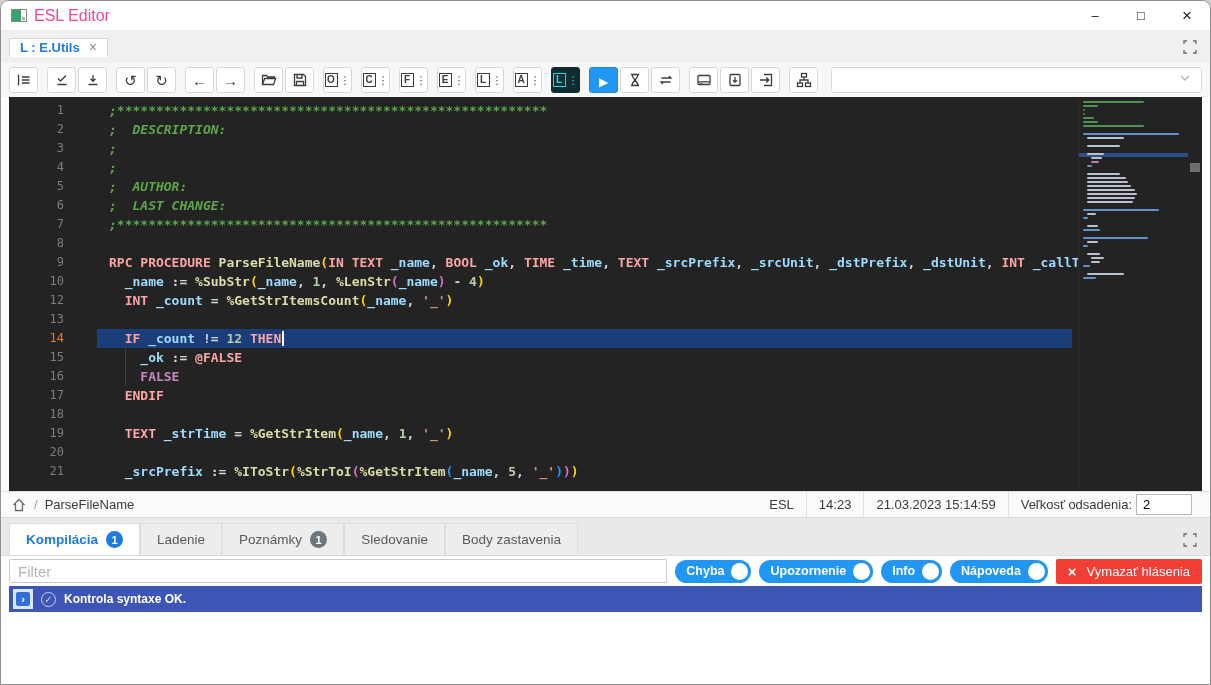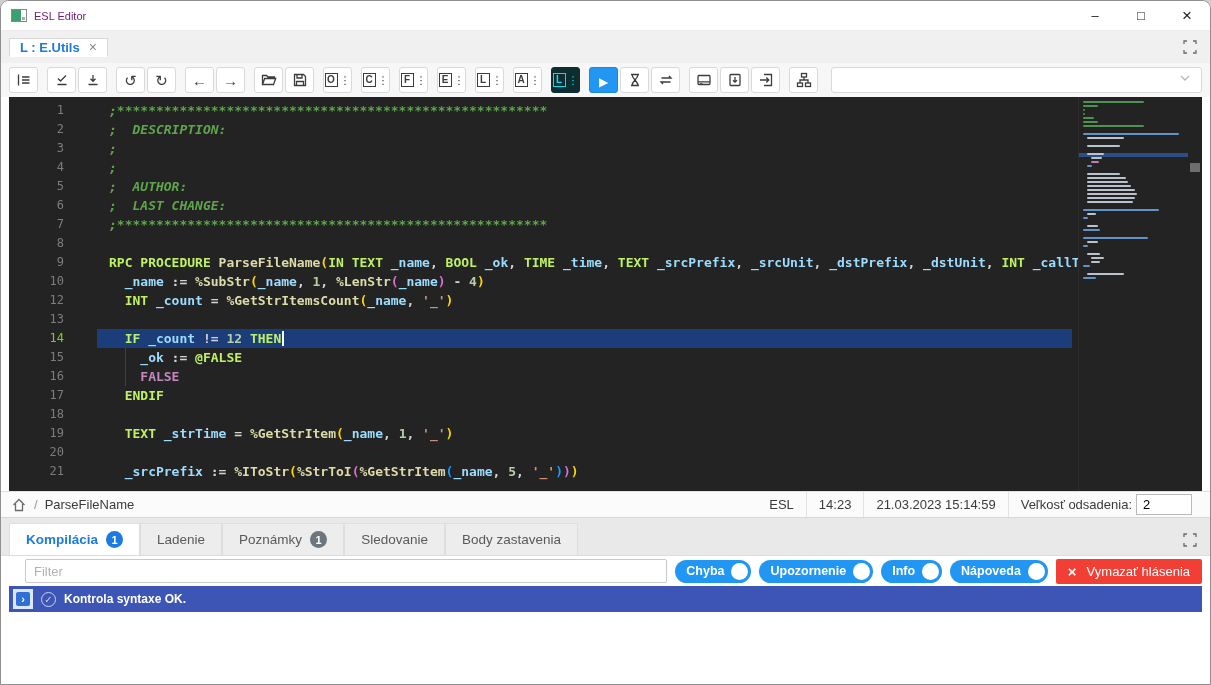--- a/index.html
+++ b/index.html
@@ -9,21 +9,21 @@
     width: 1211px; height: 685px; background:#fff;
     border:1px solid #8f8f8f; border-radius:9px 9px 0 0; overflow:hidden;
     display:flex; flex-direction:column; position:relative;
   }
   
   .titlebar { height:30px; display:flex; align-items:center; padding-left:10px;
     background:#fff; border-bottom:1px solid #ececec; flex:0 0 auto; }
   .app-icon { width:16px; height:13px; border:1px solid #7d8f85; background:#fff; position:relative; margin-right:7px; }
   .app-icon .g { position:absolute; left:0; top:0; bottom:0; width:9px; background:#3f9d72; }
   .app-icon .m { position:absolute; right:1px; bottom:1px; width:3px; height:3px; background:#9fb3a8; }
-  .title-text { font-size:11px; color:#701a75; }
+  .title-text { font-size:16px; color:#ec4899; }
   .win-controls { margin-left:auto; display:flex; height:100%; }
   .win-btn { width:46px; height:100%; display:flex; align-items:center; justify-content:center;
     font-size:13px; color:#222; cursor:default; }
   .win-btn.close { font-size:17px; }
   
   .tabstrip { height:32px; background:#f0f0f0; display:flex; align-items:center;
     padding:0 12px 0 8px; flex:0 0 auto; }
   .doc-tab { background:#fff; border:1px solid #d7d7d7; border-bottom-color:#fff;
     height:19px; display:flex; align-items:center; padding:0 10px; gap:9px; }
   .doc-tab-label { color:#1c7ae0; font-size:13px; font-weight:700; }
@@ -46,27 +46,27 @@
   .cyan .lb-letter { border-color:#00e0f0; color:#00e0f0; }
   .cyan .lb-dots { color:#00e0f0; }
   .combo { flex:1; height:26px; background:#fff; border:1px solid #d9d9d9; border-radius:3px;
     margin-left:4px; display:flex; align-items:center; justify-content:flex-end; padding-right:8px; color:#b5b5b5; }
   
   .editor { margin:0 8px; height:394px; background:#232323; position:relative; overflow:hidden; flex:0 0 auto; }
   .ed-lines { padding-top:4px; }
   .ed-row { display:flex; height:19px; padding-right:130px; }
   .ed-num { width:88px; flex:0 0 auto; text-align:right; padding-right:33px;
     font-family:"DejaVu Sans Mono", monospace; font-size:12px; color:#7d7d7d; line-height:19px; }
-  .ed-row.current .ed-num { color:#84cc16; }
+  .ed-row.current .ed-num { color:#f97316; }
   .ed-code { flex:1; position:relative; font-family:"DejaVu Sans Mono", monospace; font-size:13px;
     font-weight:bold; line-height:19px; white-space:pre; padding-left:12px; }
   .ed-row.current .ed-code { background:#1b3d7a; }
   .ed-guide { position:absolute; left:28px; top:0; bottom:0; width:1px; background:#3f3f3f; }
   .ed-cursor { display:inline-block; width:1.5px; height:15px; background:#fff; vertical-align:-3px; margin-left:1px; }
-  .t-cmt{color:#5ea54c;font-style:italic} .t-kw{color:#bef264} .t-var{color:#9cdcfe}
+  .t-cmt{color:#5ea54c;font-style:italic} .t-kw{color:#fca5a5} .t-var{color:#9cdcfe}
   .t-fn{color:#dcdcaa} .t-fnb{color:#dcdcaa;font-weight:bold} .t-num{color:#b5cea8}
   .t-str{color:#ce9178} .t-op{color:#d4d4d4} .t-ret{color:#c586c0}
   .t-b1{color:#ffd700} .t-b2{color:#da70d6} .t-b3{color:#179fff}
   .minimap { position:absolute; top:0; right:14px; width:110px; bottom:0; background:#232323;
     border-left:1px solid #2d2d2d; padding-top:4px; }
   .mm-row { height:4px; position:relative; }
   .mm-row.mm-hl { background:#2c4d85; }
   .mm-bar { height:2px; border-radius:1px; }
   .mm-g{background:#4f9150} .mm-w{background:#b9c2cc} .mm-b{background:#5f93c9} .mm-p{background:#bb7fb5}
   .ed-scroll { position:absolute; top:0; right:0; width:14px; bottom:0; background:#232323; }
@@ -87,21 +87,21 @@
   .p-tab { height:32px; display:flex; align-items:center; gap:8px; padding:0 16px; font-size:13.5px;
     color:#5a5a5a; background:#ededed; border:1px solid #dedede; border-bottom:none; }
   .p-tab.active { background:#fff; color:#1c7ae0; font-weight:700; }
   .badge { width:17px; height:17px; border-radius:50%; color:#fff; font-size:11px; font-weight:700;
     display:flex; align-items:center; justify-content:center; }
   .badge.blue { background:#1c7ae0; } .badge.grey { background:#6d757d; }
   .panel-tabs .strip-spacer { align-self:center; }
   .panel-tabs .expand-btn { align-self:center; }
   .filter-row { height:30px; background:#fff; display:flex; align-items:center; padding:0 8px; gap:8px; flex:0 0 auto; }
   .filter-input { flex:1; height:24px; border:1px solid #c9c9c9; border-radius:2px; padding:0 8px;
-    font-size:13px; color:#444; font-family:"Liberation Sans", sans-serif;margin-left:16px; }
+    font-size:15px; color:#444; font-family:"Liberation Sans", sans-serif; }
   .filter-input::placeholder { color:#b3b3b3; }
   .toggle { height:23px; background:#2196f3; border-radius:12px; display:flex; align-items:center;
     color:#fff; font-size:12.5px; font-weight:700; padding:0 3px 0 11px; gap:7px; flex:0 0 auto; }
   .knob { width:17px; height:17px; border-radius:50%; background:#fff; }
   .clear-btn { height:25px; background:#f23f36; color:#fff; display:flex; align-items:center;
     padding:0 12px; gap:10px; font-size:13px; border-radius:2px; flex:0 0 auto; }
   .clear-x { font-size:15px; font-weight:700; }
   .message-row { height:26px; margin:0 8px; background:#3d55b5; display:flex; align-items:center;
     padding:0 4px; gap:8px; flex:0 0 auto; }
   .console-ico { width:20px; height:20px; background:#dbe7fb; display:flex; align-items:center; justify-content:center; }

